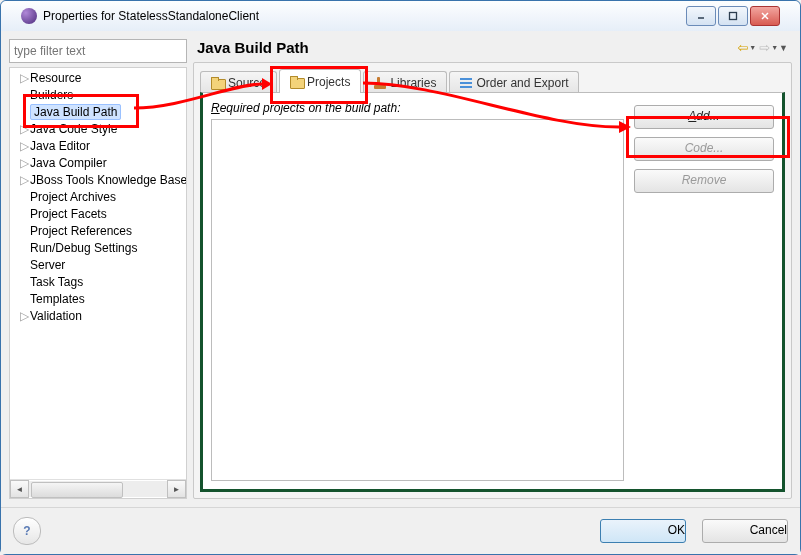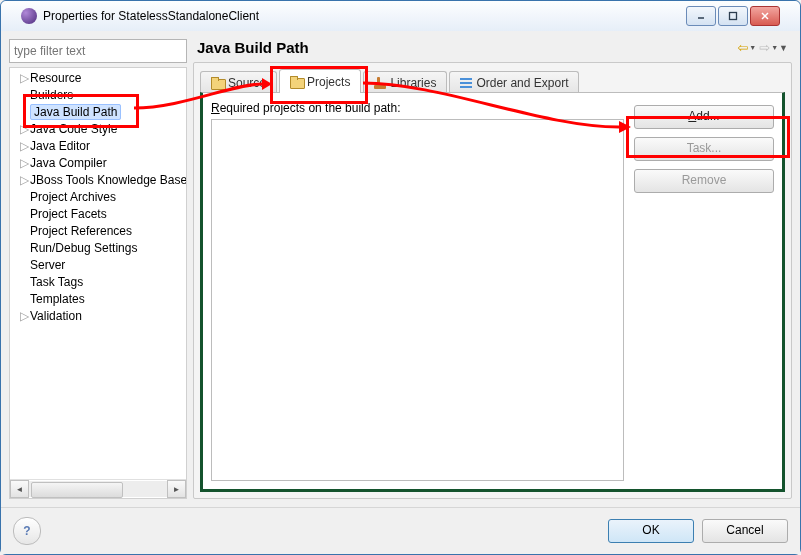--- a/index.html
+++ b/index.html
@@ -39,31 +39,31 @@
   .tab.inactive{height:21px;background:linear-gradient(#f5f5f5,#e5e5e5);}
   .tab.active{background:#fff;position:relative;z-index:2;}
   .tab .ficon{width:13px;height:11px;position:relative;}
   .tab .ficon::before{content:"";position:absolute;left:0;top:2px;width:13px;height:9px;background:#f3d37a;border:1px solid #b38b2a;border-radius:1px;}
   .tab .ficon::after{content:"";position:absolute;left:0;top:0;width:6px;height:3px;background:#f3d37a;border:1px solid #b38b2a;border-bottom:none;border-radius:1px 1px 0 0;}
   .tab .licon{width:12px;height:12px;position:relative;}
   .tab .licon::before{content:"";position:absolute;left:3px;top:0;width:3px;height:8px;background:#c77b2f;border-radius:1px;}
   .tab .licon::after{content:"";position:absolute;left:0;top:8px;width:12px;height:4px;background:#c77b2f;border-radius:1px;}
   .tab .eicon{width:12px;height:10px;display:flex;flex-direction:column;justify-content:space-between;}
   .tab .eicon span{height:2px;width:100%;background:#4a90d9;}
-  .tabarea{flex:1;background:#fff;border:3px solid #14532d;border-top:1px solid #bcbcbc;margin-top:-1px;padding:8px;display:flex;gap:10px;min-height:0;}
+  .tabarea{flex:1;background:#fff;border:3px solid #14532d;border-top:1px solid #bcbcbc;margin-top:-1px;padding:8px;display:flex;gap:10px;min-height:0;font-style:italic;}
   .left-col{flex:1;display:flex;flex-direction:column;min-height:0;}
   .req-label{margin-bottom:4px;}
   .listbox{flex:1;border:1px solid #bcbcbc;background:#fff;}
   .right-col{width:140px;display:flex;flex-direction:column;gap:8px;padding-top:4px;}
   .btn{height:22px;border:1px solid #acacac;border-radius:3px;background:linear-gradient(#fafafa,#e4e4e4);text-align:center;line-height:20px;color:#222;}
   .btn.disabled{color:#9a9a9a;}
   .footer{height:46px;border-top:1px solid #d6d6d6;display:flex;align-items:center;padding:0 12px;background:#f0f0f0;}
   .help{width:26px;height:26px;border:1px solid #bcbcbc;border-radius:13px;background:linear-gradient(#ffffff,#e6e6e6);display:flex;align-items:center;justify-content:center;color:#5a7bb5;font-weight:bold;}
   .footer .spacer{flex:1;}
-  .fbtn{width:84px;height:22px;border:1px solid #acacac;border-radius:3px;background:linear-gradient(#fafafa,#e4e4e4);text-align:center;line-height:20px;margin-left:8px;}
+  .fbtn{width:84px;height:22px;border:1px solid #acacac;border-radius:3px;background:linear-gradient(#fafafa,#e4e4e4);text-align:right;line-height:20px;margin-left:16px;}
   .fbtn.default{border:1px solid #3c7fb1;background:linear-gradient(#eaf3fb,#cfe6f7);}
   .underline-first::first-letter{text-decoration:underline;}
 
   
   .anno{position:absolute;pointer-events:none;}
   .redbox{border:3px solid #ff0000;}
   svg.arrow path{stroke:#ff0000;stroke-width:3;fill:none;}
   svg.arrow polygon{fill:#ff0000;}
 </style>
 </head>
@@ -163,21 +163,21 @@
               <span>Order and Export</span>
             </div>
           </div>
           <div class="tabarea">
             <div class="left-col">
               <div class="req-label underline-first">Required projects on the build path:</div>
               <div class="listbox"></div>
             </div>
             <div class="right-col">
               <div class="btn underline-first">Add...</div>
-              <div class="btn disabled">Task...</div>
+              <div class="btn disabled">Code...</div>
               <div class="btn disabled">Remove</div>
             </div>
           </div>
         </div>
       </div>
     </div>
 
     <div class="footer">
       <div class="help">?</div>
       <div class="spacer"></div>

